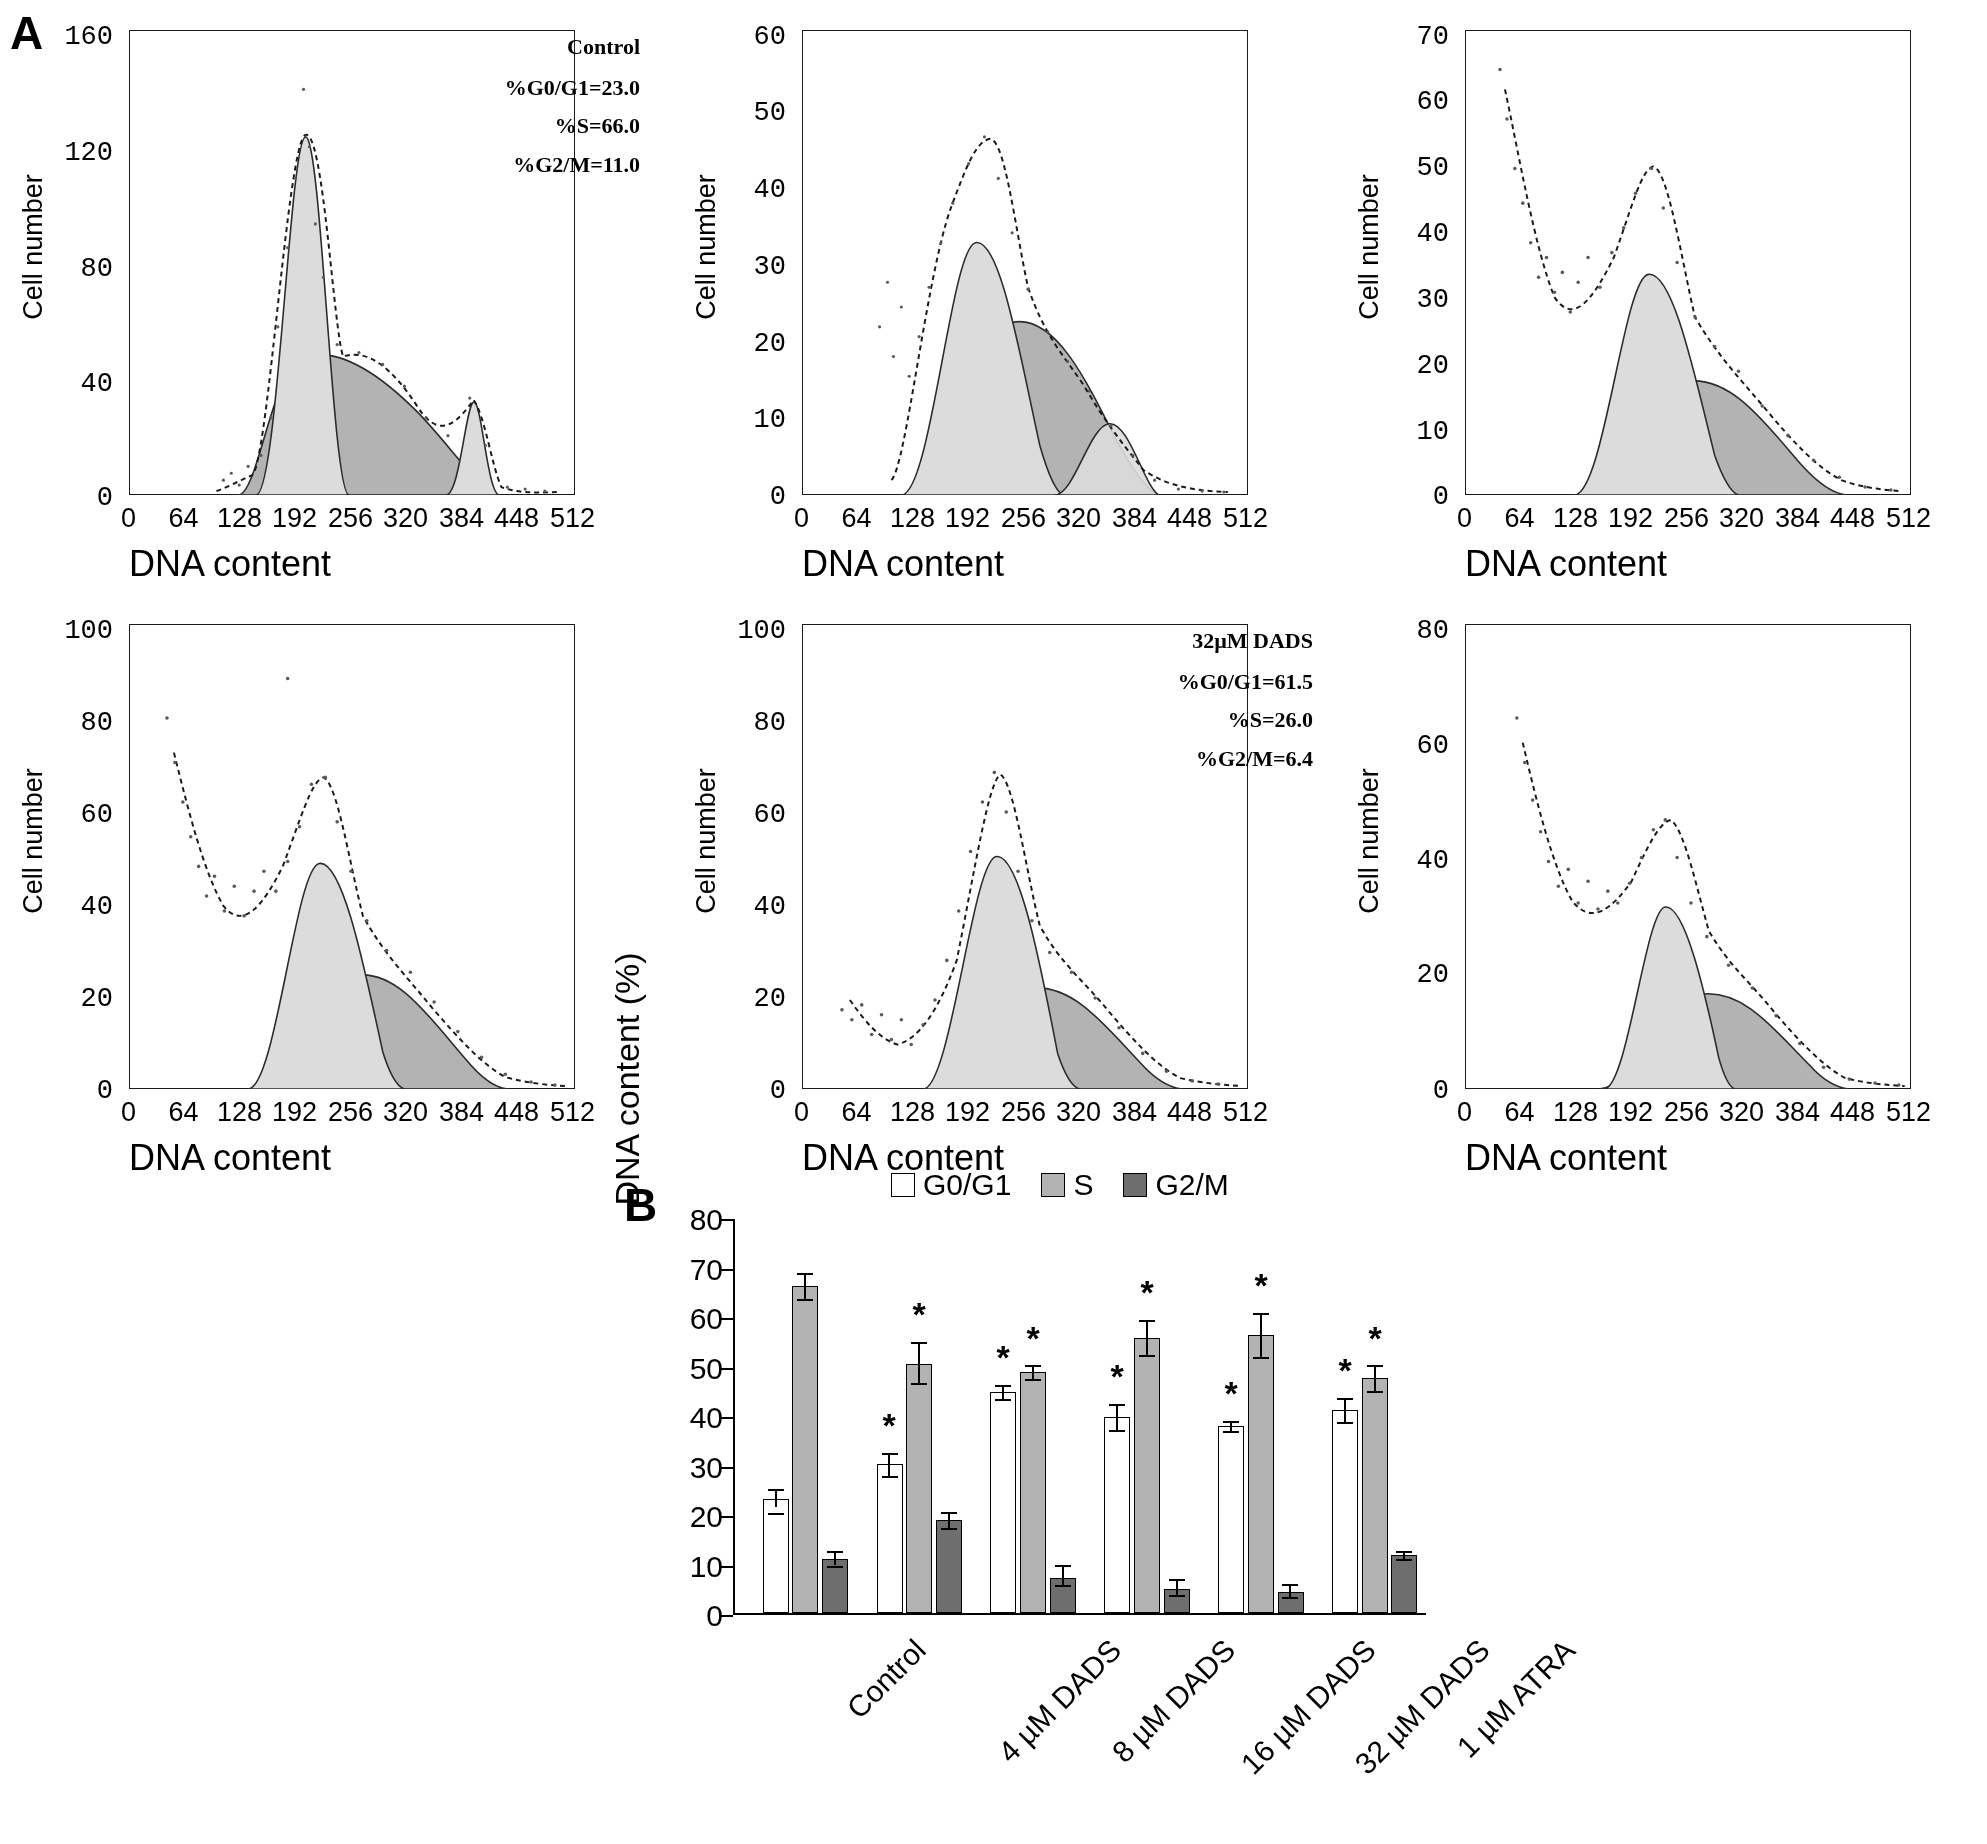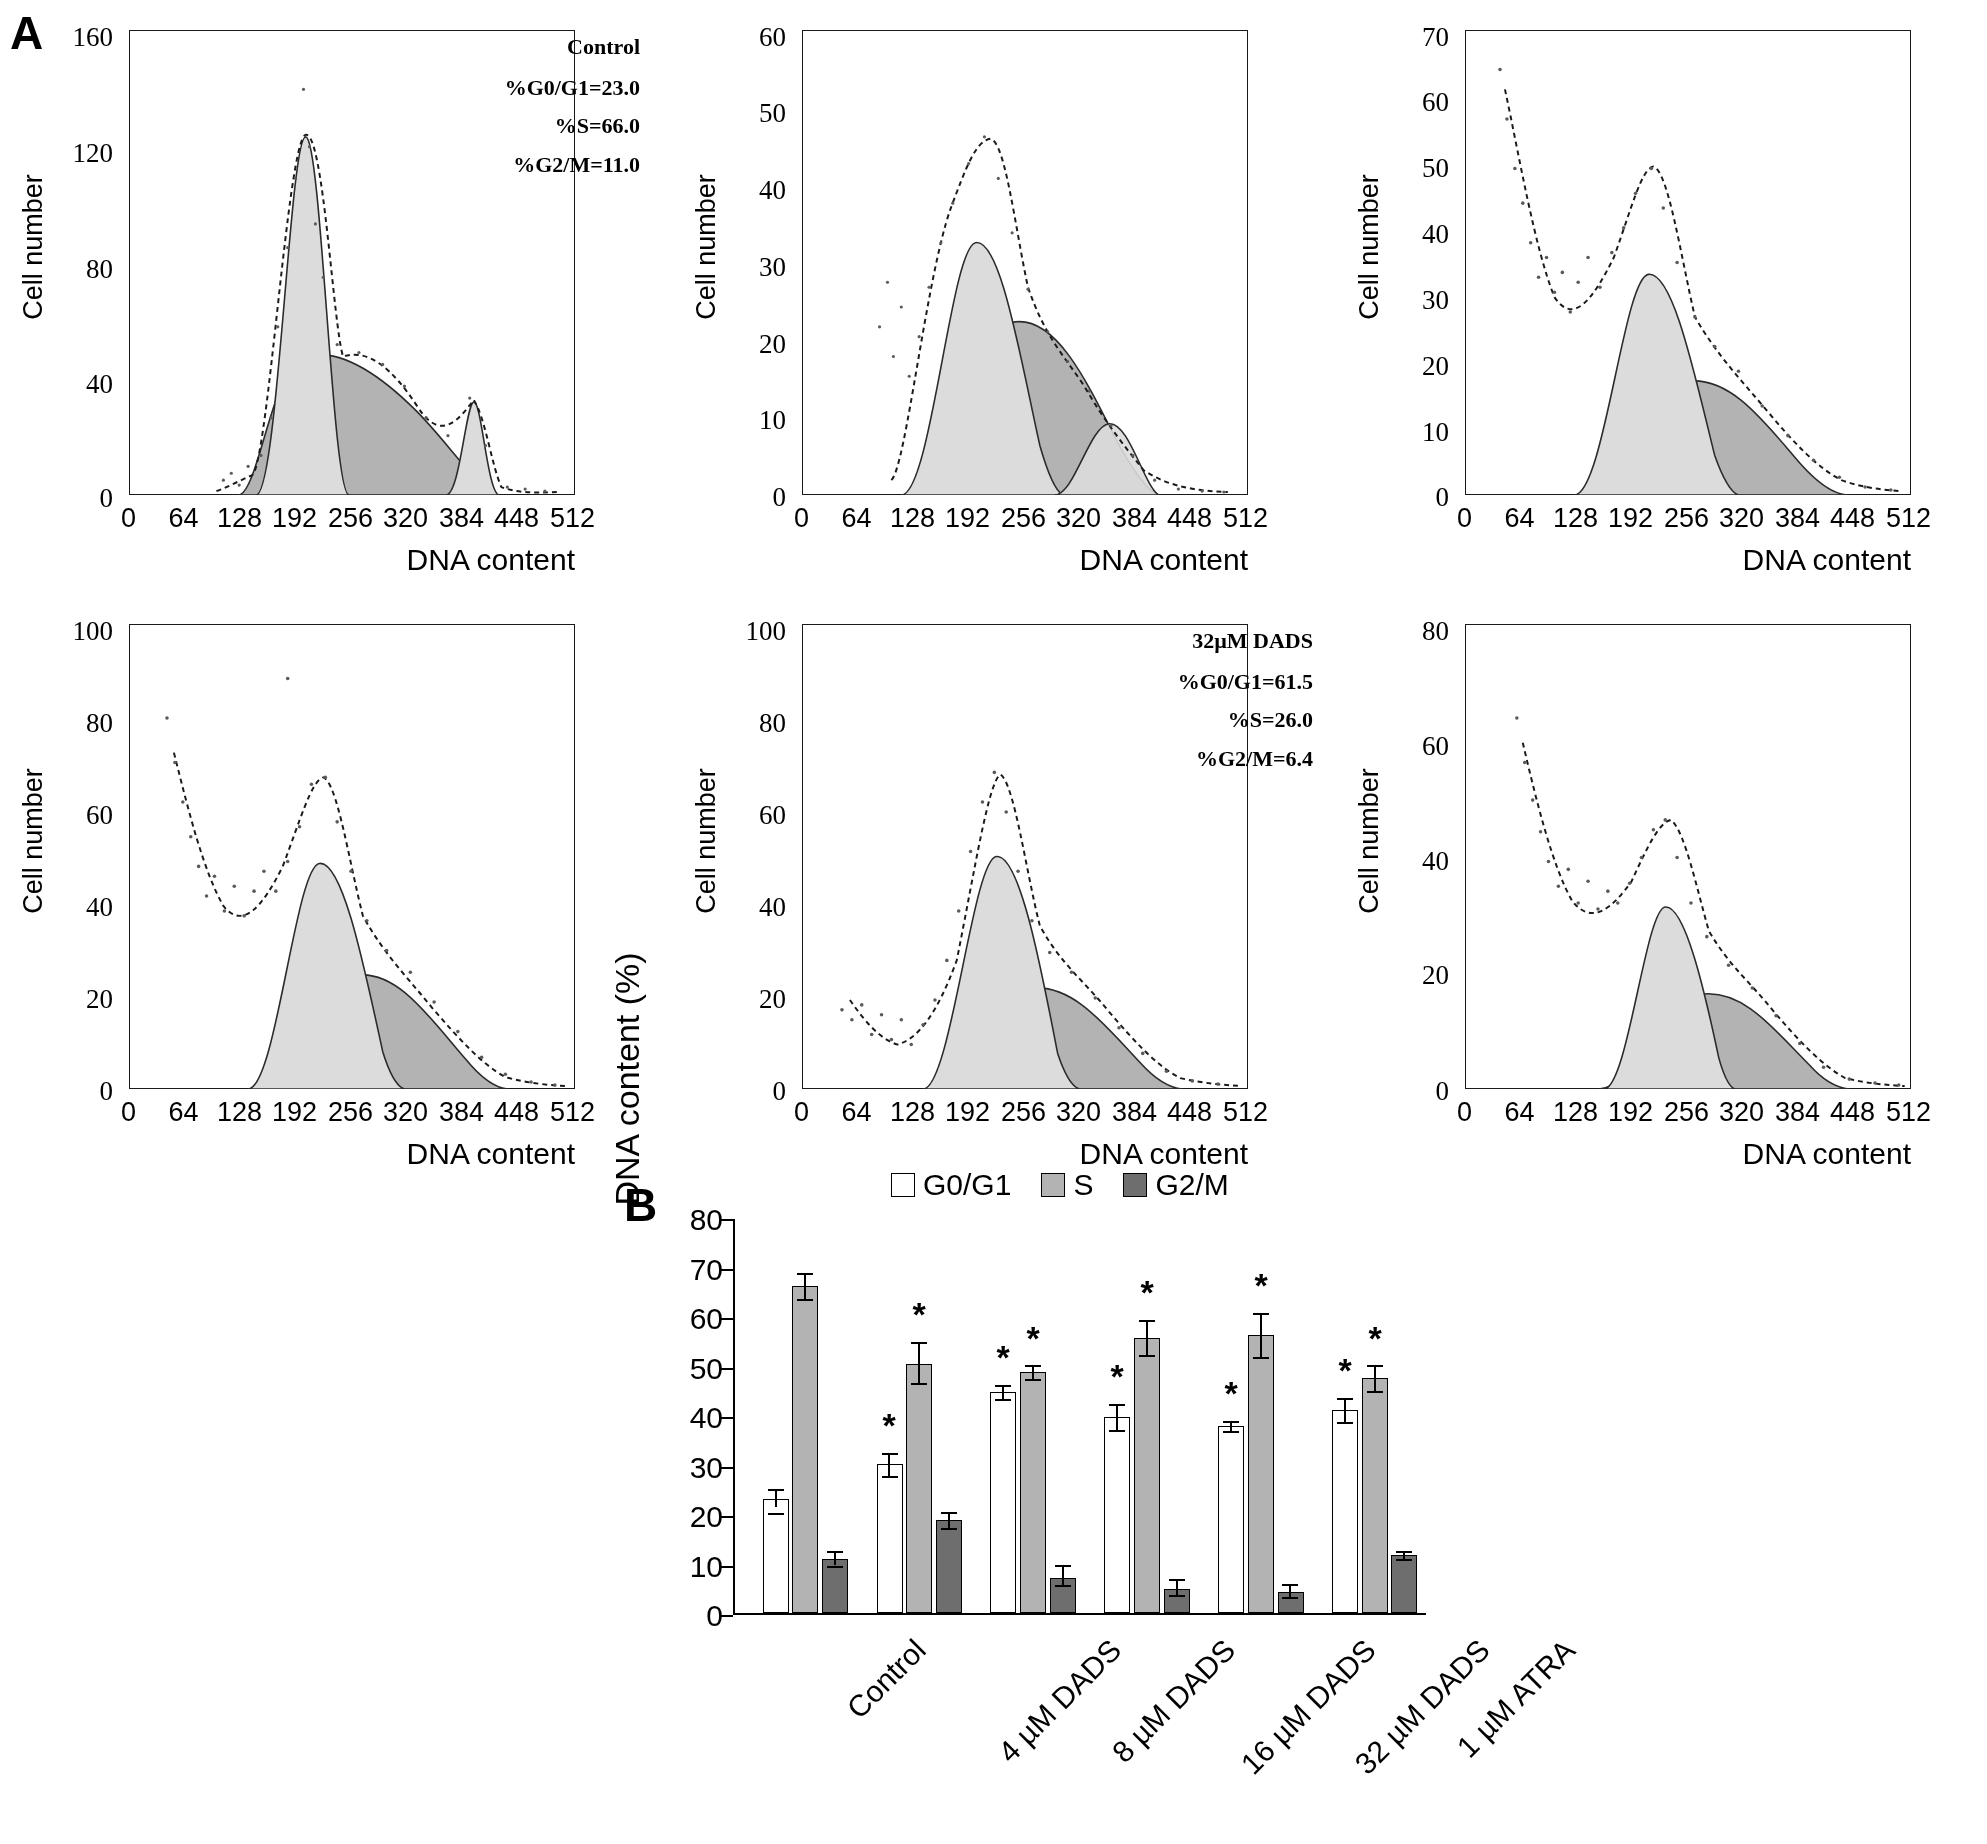--- a/index.html
+++ b/index.html
@@ -48,37 +48,37 @@
     transform-origin:left top;
     font-family:"Liberation Sans", sans-serif;
     font-size:27px;
     text-align:center;
     white-space:nowrap;
   }
   .histo .ytick {
     position:absolute;
     right:0; width:73px;
     text-align:right;
-    font-family:Liberation Serif, serif;
+    font-family:Liberation Mono, monospace;
     font-size:27px;
     line-height:1;
   }
   .histo .xtick {
     position:absolute;
     width:69px; margin-left:-35px;
     text-align:center;
     font-family:"Liberation Sans", sans-serif;
     font-size:27px;
   }
   .histo .xlabel {
     position:absolute;
     left:109px; width:446px;
-    text-align:right;
-    font-family:"Liberation Sans", sans-serif;
-    font-size:30px;
+    text-align:left;
+    font-family:"Liberation Sans", sans-serif;
+    font-size:36px;
   }
   .histo .annot {
     position:absolute;
     right:14px; top:18px;
     text-align:right;
     font-family:"Liberation Serif", serif;
     font-weight:bold;
     font-size:22px;
     line-height:1.75;
   }

